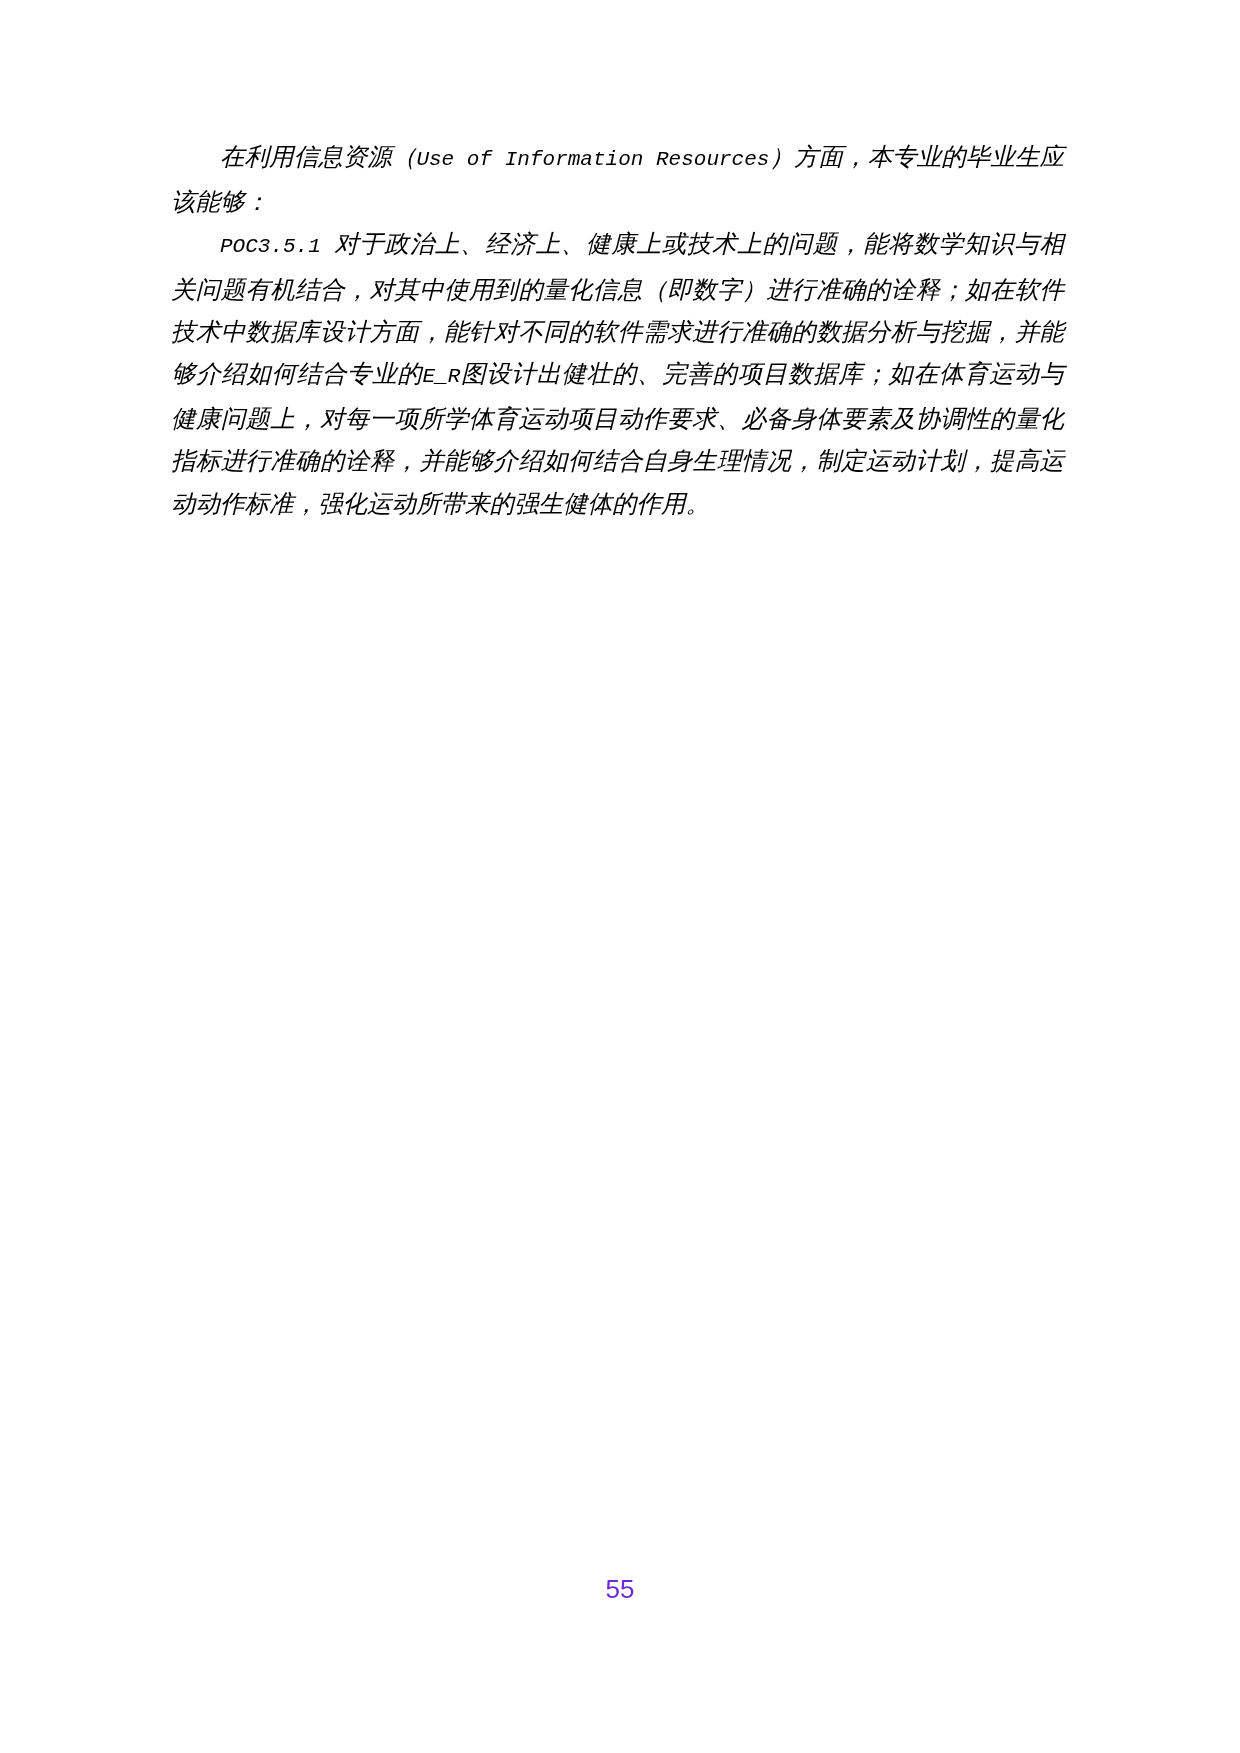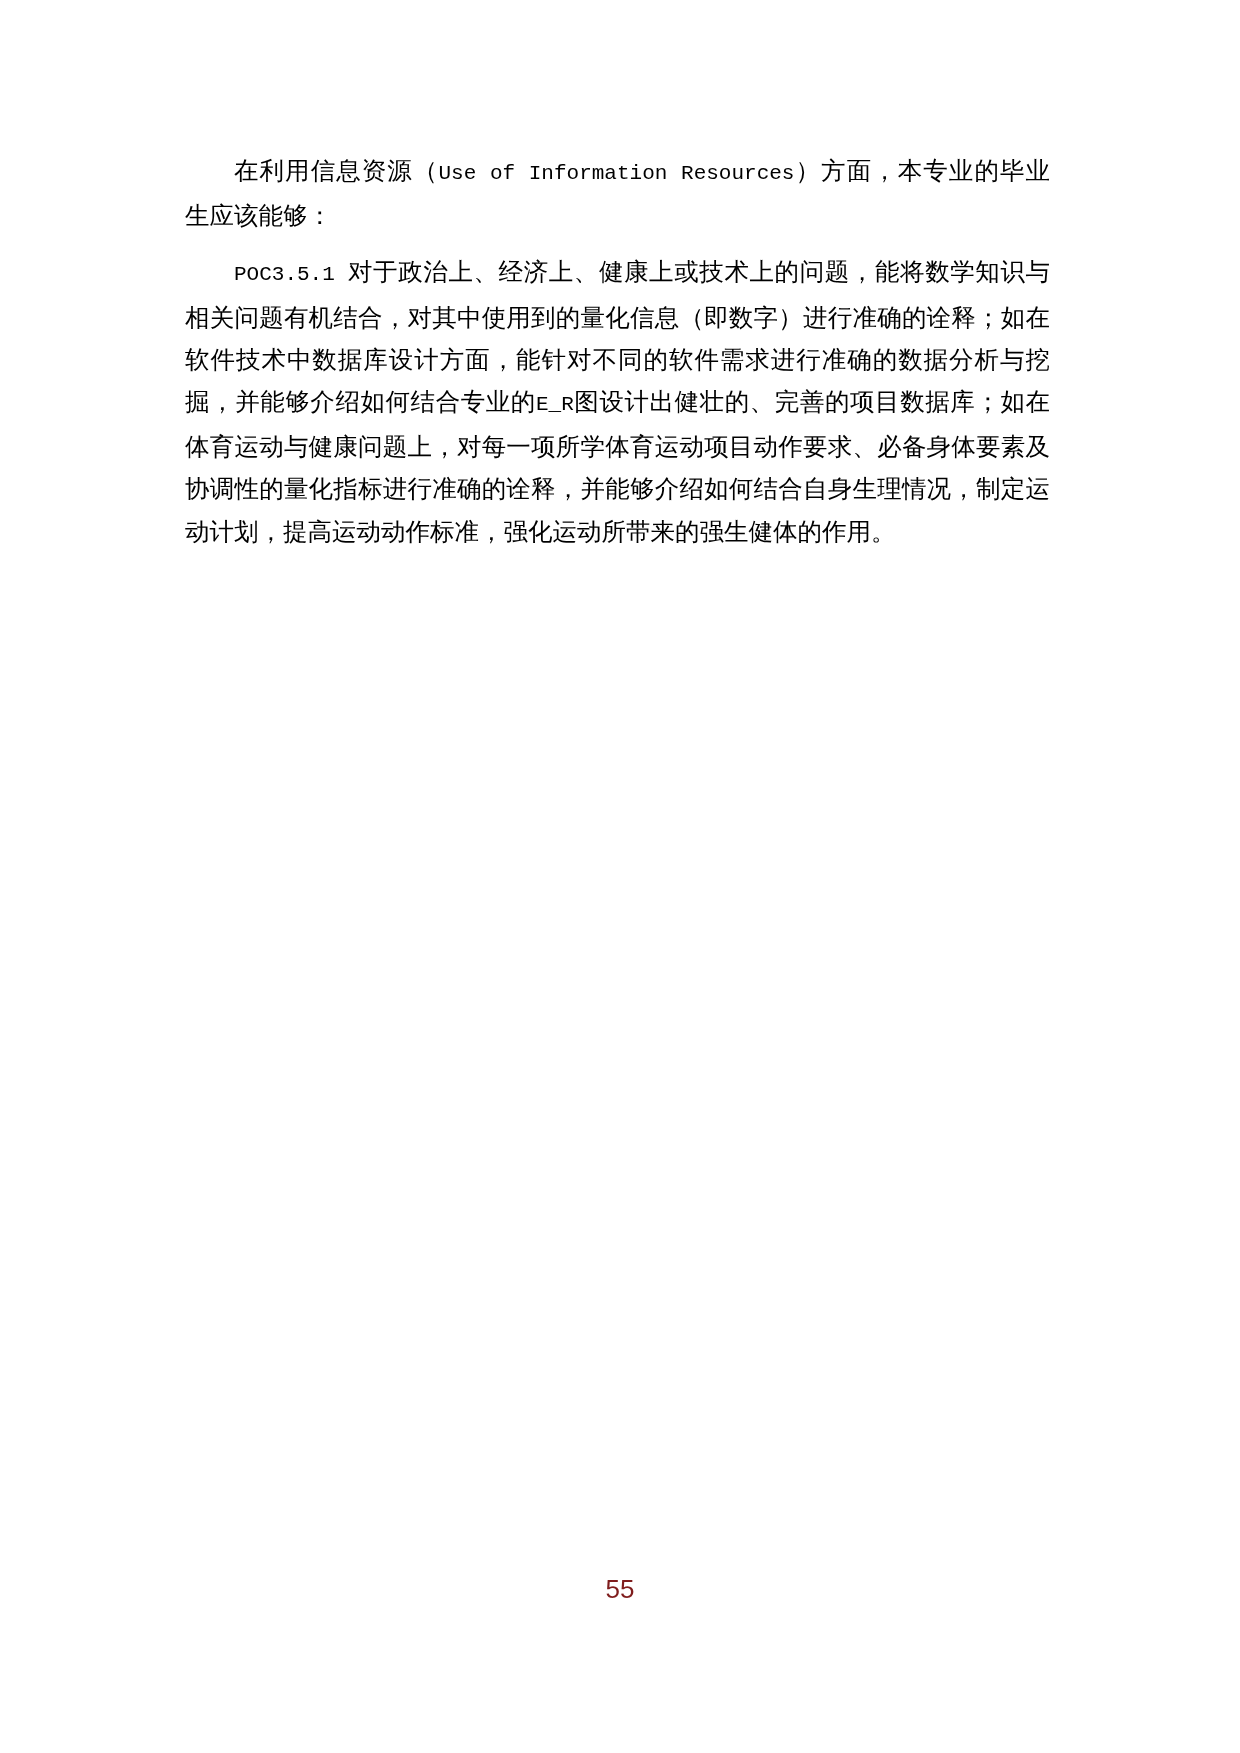--- a/index.html
+++ b/index.html
@@ -20,41 +20,42 @@
     left: 171px;
     top: 136px;
     width: 893px;
     font-family: "Liberation Serif", "DejaVu Serif", serif;
     font-size: 24.5px;
     line-height: 42.2px;
     text-align: justify;
     letter-spacing: 0;
   }
   .para {
-    margin: 14px;
+    margin: 0;
     padding: 0;
     text-indent: 2em;
+    font-style: italic;
   }
   
   .latin {
     font-family: "Liberation Mono", "DejaVu Sans Mono", monospace;
     font-size: 21px;
     letter-spacing: 0;
   }
   .footer {
     position: absolute;
     left: 0;
     top: 1574px;
     width: 100%;
     text-align: center;
   }
   .pagenum {
     font-family: "Liberation Sans", "DejaVu Sans", sans-serif;
     font-size: 26px;
-    color: #7f1d1d;
+    color: #6d28d9;
   }
 </style>
 </head>
 <body>
 
 <div class="page">
   <main class="content">
     <p class="para">在利用信息资源（<span class="latin">Use of Information Resources</span>）方面，本专业的毕业生应该能够：</p>
     <p class="para"><span class="latin">POC3.5.1  </span>对于政治上、经济上、健康上或技术上的问题，能将数学知识与相关问题有机结合，对其中使用到的量化信息（即数字）进行准确的诠释；如在软件技术中数据库设计方面，能针对不同的软件需求进行准确的数据分析与挖掘，并能够介绍如何结合专业的<span class="latin">E_R</span>图设计出健壮的、完善的项目数据库；如在体育运动与健康问题上，对每一项所学体育运动项目动作要求、必备身体要素及协调性的量化指标进行准确的诠释，并能够介绍如何结合自身生理情况，制定运动计划，提高运动动作标准，强化运动所带来的强生健体的作用。</p>
   </main>

